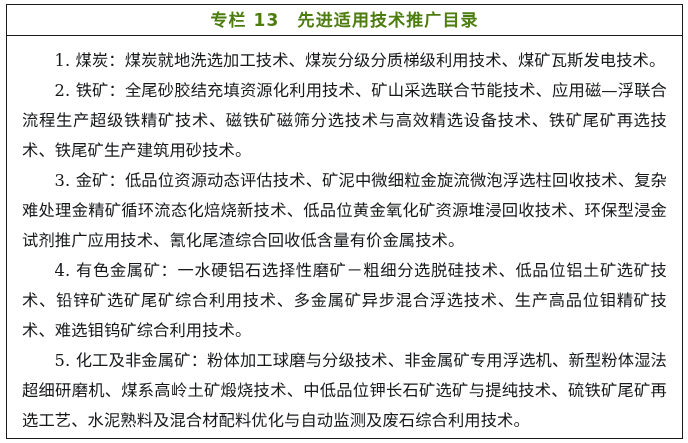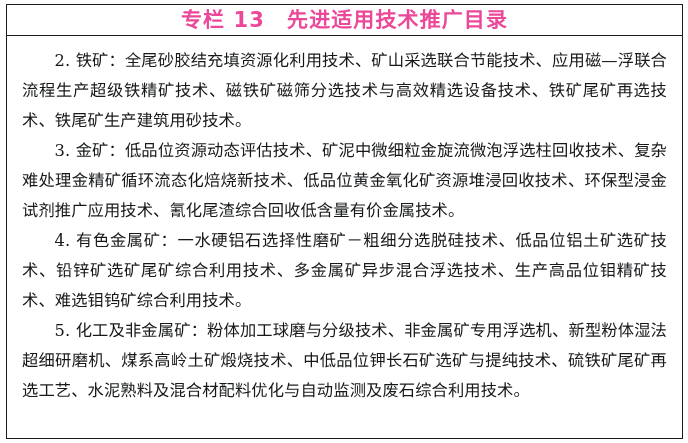--- a/index.html
+++ b/index.html
@@ -43,23 +43,23 @@
     border-bottom: 1.6px solid #1a1a1a;
     display: flex;
     align-items: center;
     justify-content: center;
     background: #ffffff;
   }
 
   .box-title {
     font-family: "DejaVu Sans", "Liberation Sans", sans-serif;
     font-weight: 700;
-    font-size: 21px;
+    font-size: 17px;
     letter-spacing: 1.1px;
-    color: #ec4899;
+    color: #4d7c0f;
     white-space: pre;
     line-height: 1;
     transform: translateY(-0.5px);
   }
 
   
   .box-body {
     box-sizing: border-box;
     padding: 10px 15px 6px 15px;
     height: calc(100% - 31px);
@@ -88,20 +88,21 @@
 <div class="page">
 
   <div class="box">
 
     <div class="box-header">
       <div class="box-title">专栏 13　先进适用技术推广目录</div>
     </div>
 
     <div class="box-body">
 
+      <p class="entry">1. 煤炭：煤炭就地洗选加工技术、煤炭分级分质梯级利用技术、煤矿瓦斯发电技术。</p>
 
       <p class="entry">2. 铁矿：全尾砂胶结充填资源化利用技术、矿山采选联合节能技术、应用磁—浮联合流程生产超级铁精矿技术、磁铁矿磁筛分选技术与高效精选设备技术、铁矿尾矿再选技术、铁尾矿生产建筑用砂技术。</p>
 
       <p class="entry">3. 金矿：低品位资源动态评估技术、矿泥中微细粒金旋流微泡浮选柱回收技术、复杂难处理金精矿循环流态化焙烧新技术、低品位黄金氧化矿资源堆浸回收技术、环保型浸金试剂推广应用技术、氰化尾渣综合回收低含量有价金属技术。</p>
 
       <p class="entry">4. 有色金属矿：一水硬铝石选择性磨矿－粗细分选脱硅技术、低品位铝土矿选矿技术、铅锌矿选矿尾矿综合利用技术、多金属矿异步混合浮选技术、生产高品位钼精矿技术、难选钼钨矿综合利用技术。</p>
 
       <p class="entry">5. 化工及非金属矿：粉体加工球磨与分级技术、非金属矿专用浮选机、新型粉体湿法超细研磨机、煤系高岭土矿煅烧技术、中低品位钾长石矿选矿与提纯技术、硫铁矿尾矿再选工艺、水泥熟料及混合材配料优化与自动监测及废石综合利用技术。</p>
 
     </div>

